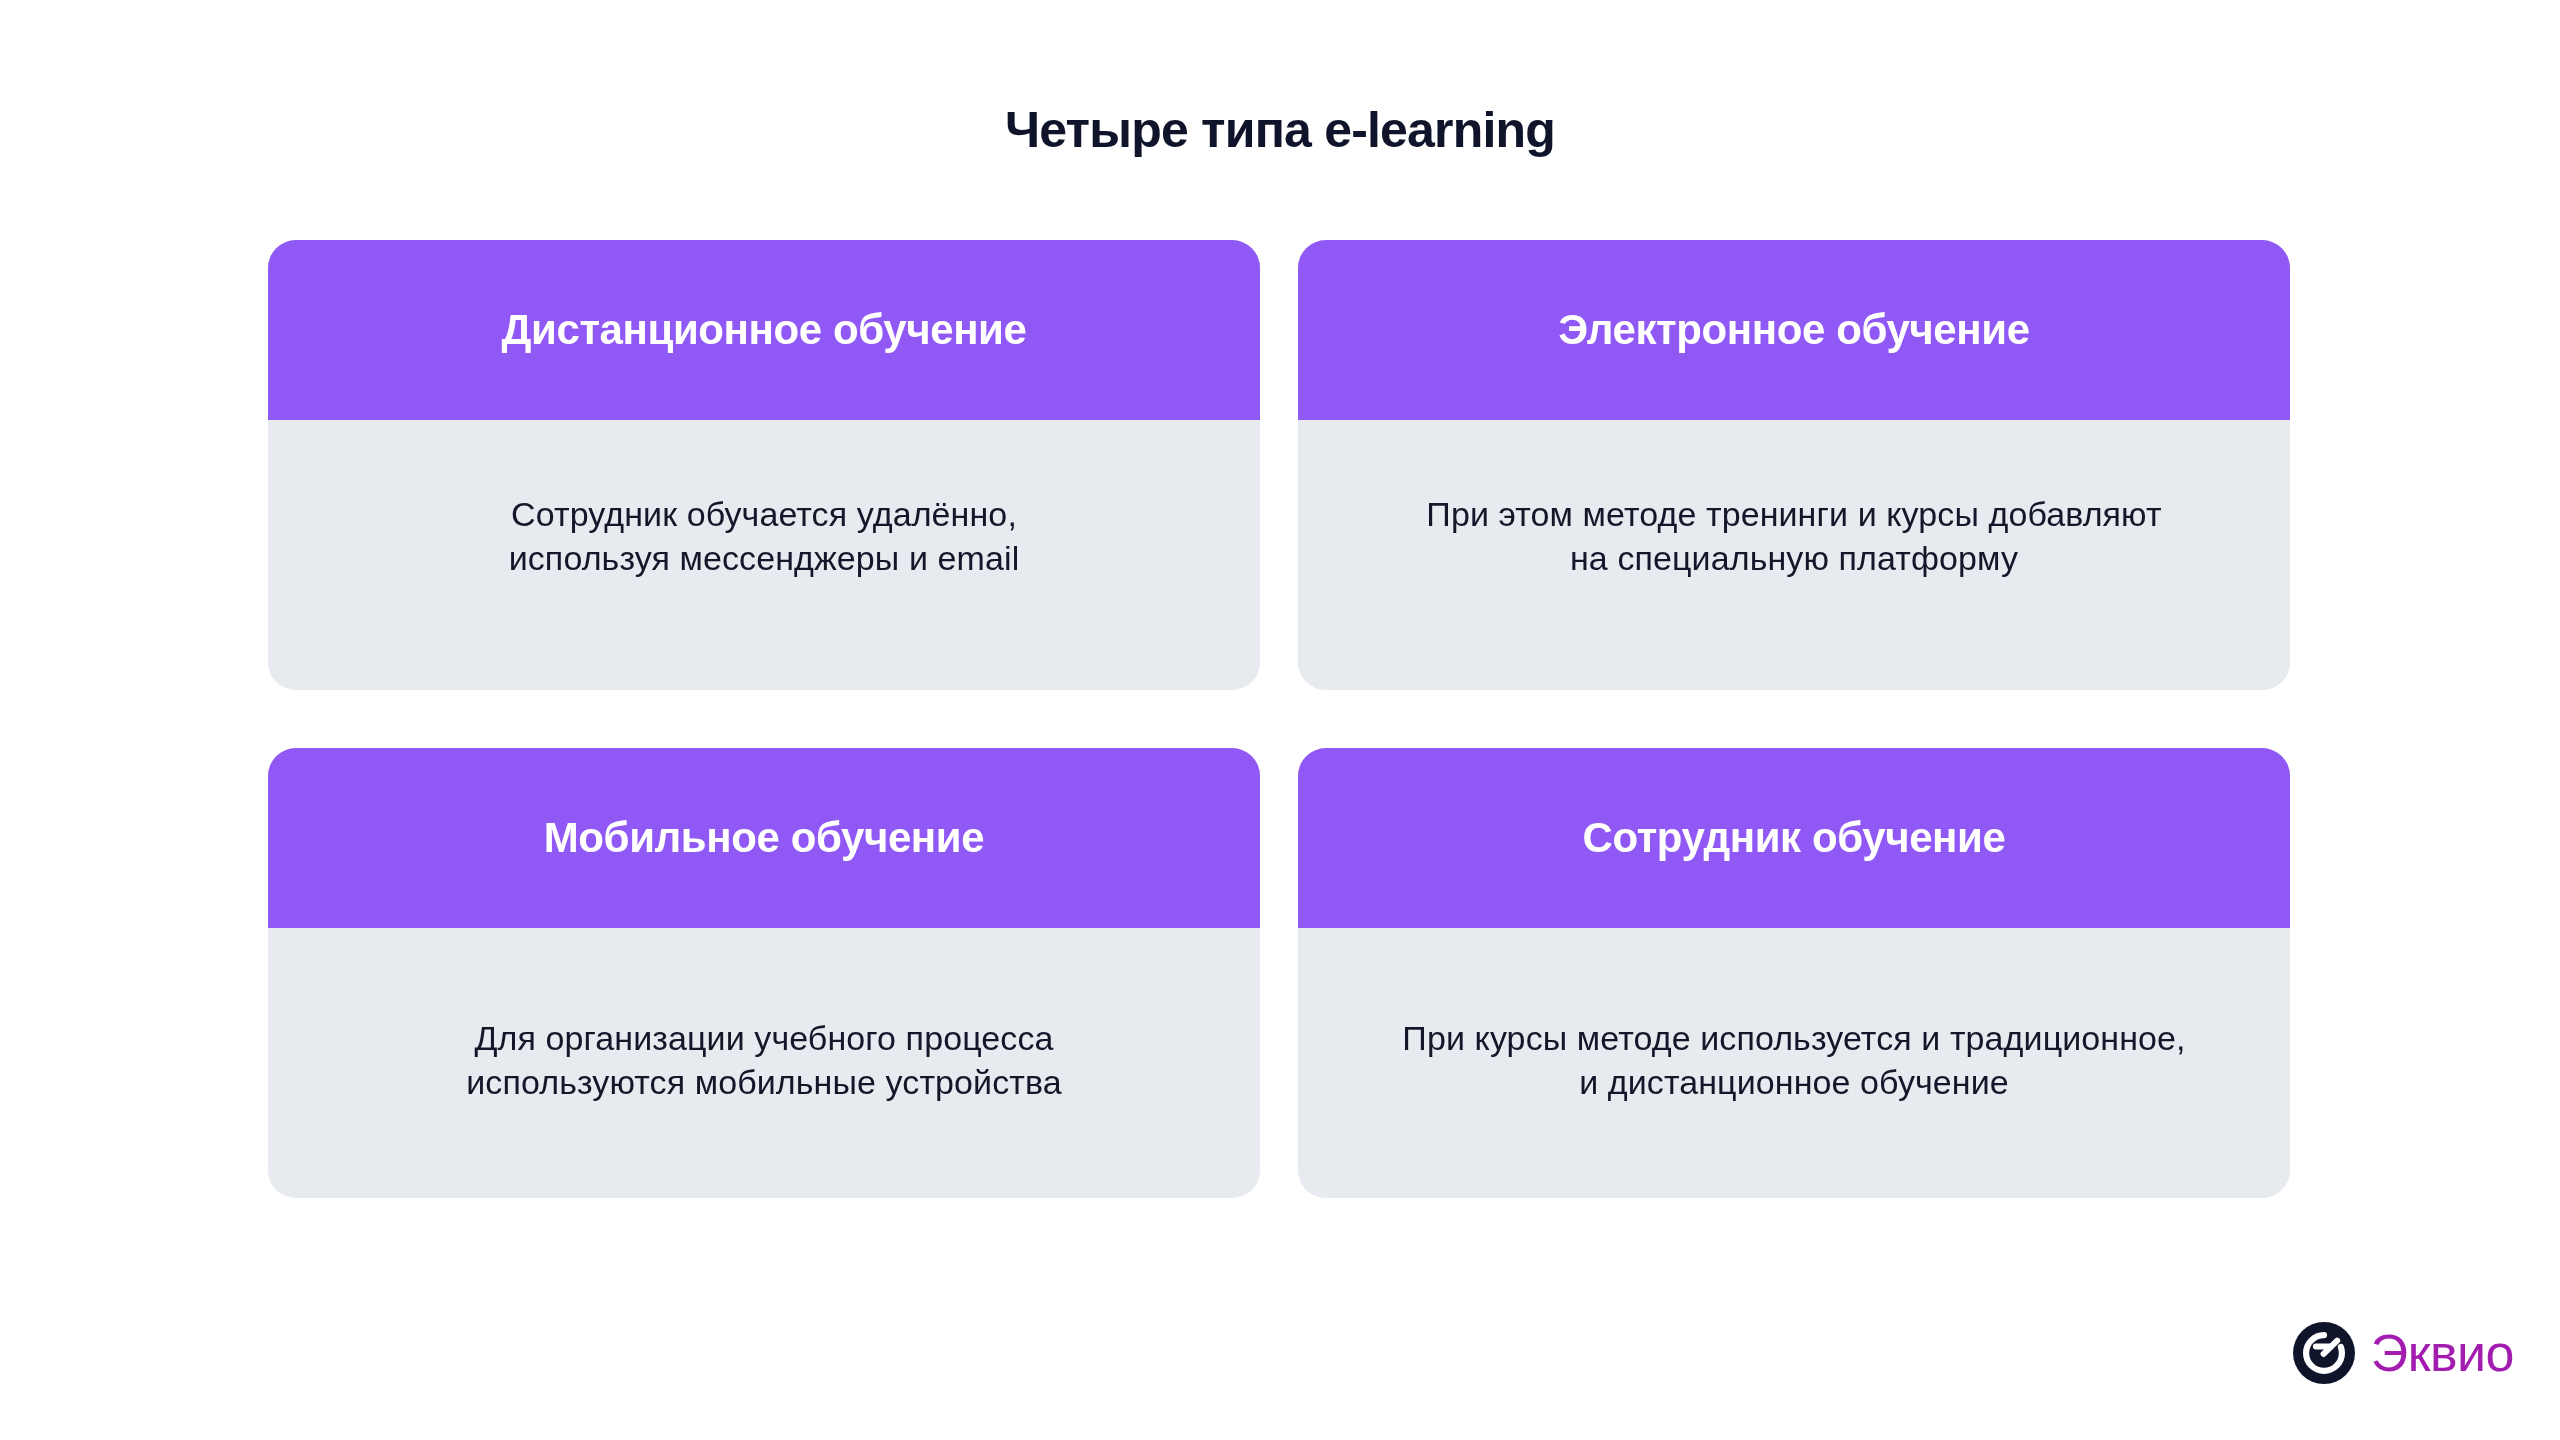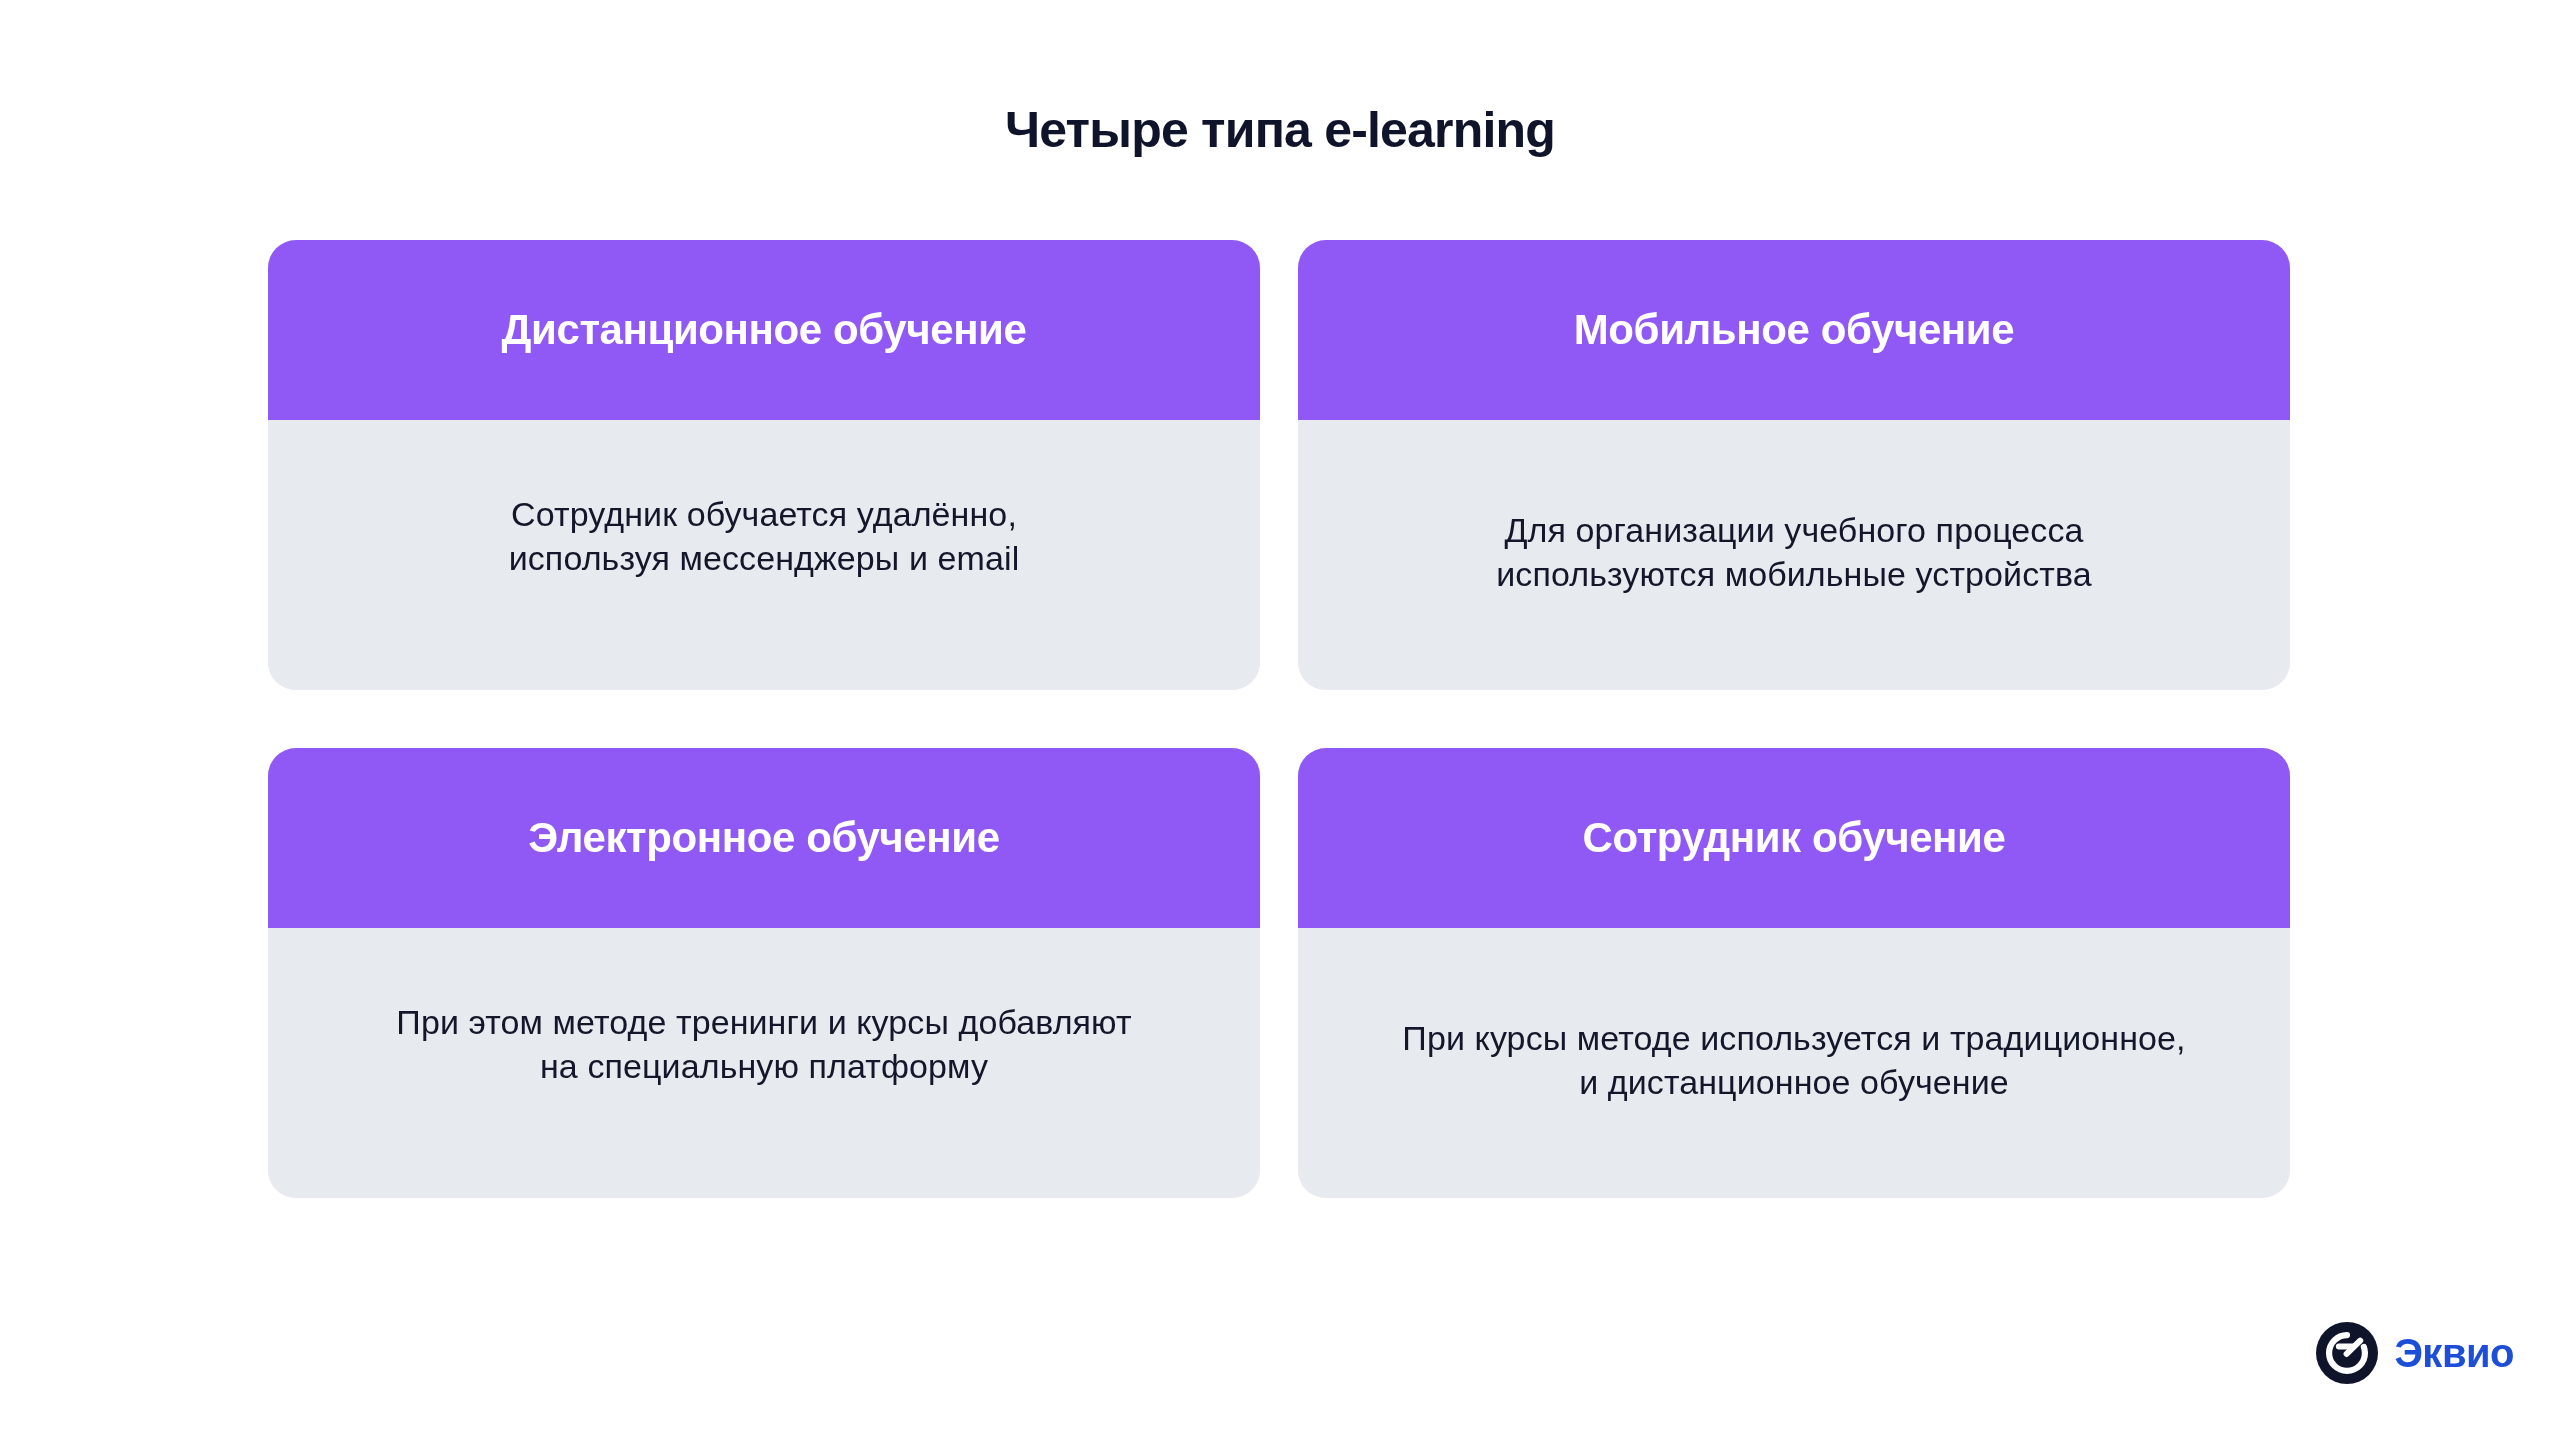--- a/index.html
+++ b/index.html
@@ -115,24 +115,24 @@
     align-items: center;
     gap: 16px;
   }
   .logo-mark {
     width: 62px;
     height: 62px;
     flex: 0 0 62px;
     display: block;
   }
   .logo-text {
-    font-size: 40px;
+    font-size: 52px;
     line-height: 52px;
-    font-weight: 700;
-    color: #1d4ed8;
+    font-weight: 400;
+    color: #a21caf;
     letter-spacing: -0.5px;
   }
 </style>
 </head>
 <body>
 
 <div class="slide">
 
   <h1 class="slide-title">Четыре типа e-learning</h1>
 
@@ -141,37 +141,37 @@
     <div class="card row-1">
       <div class="card-header">
         <div class="card-title">Дистанционное обучение</div>
       </div>
       <div class="card-body">
         <div class="card-text">Сотрудник обучается удалённо,
 используя мессенджеры и email</div>
       </div>
     </div>
 
+    <div class="card row-1">
+      <div class="card-header">
+        <div class="card-title">Электронное обучение</div>
+      </div>
+      <div class="card-body">
+        <div class="card-text">При этом методе тренинги и курсы добавляют
+на специальную платформу</div>
+      </div>
+    </div>
+
     <div class="card row-2">
       <div class="card-header">
         <div class="card-title">Мобильное обучение</div>
       </div>
       <div class="card-body">
         <div class="card-text">Для организации учебного процесса
 используются мобильные устройства</div>
-      </div>
-    </div>
-
-    <div class="card row-1">
-      <div class="card-header">
-        <div class="card-title">Электронное обучение</div>
-      </div>
-      <div class="card-body">
-        <div class="card-text">При этом методе тренинги и курсы добавляют
-на специальную платформу</div>
       </div>
     </div>
 
     <div class="card row-2">
       <div class="card-header">
         <div class="card-title">Сотрудник обучение</div>
       </div>
       <div class="card-body">
         <div class="card-text">При курсы методе используется и традиционное,
 и дистанционное обучение</div>

